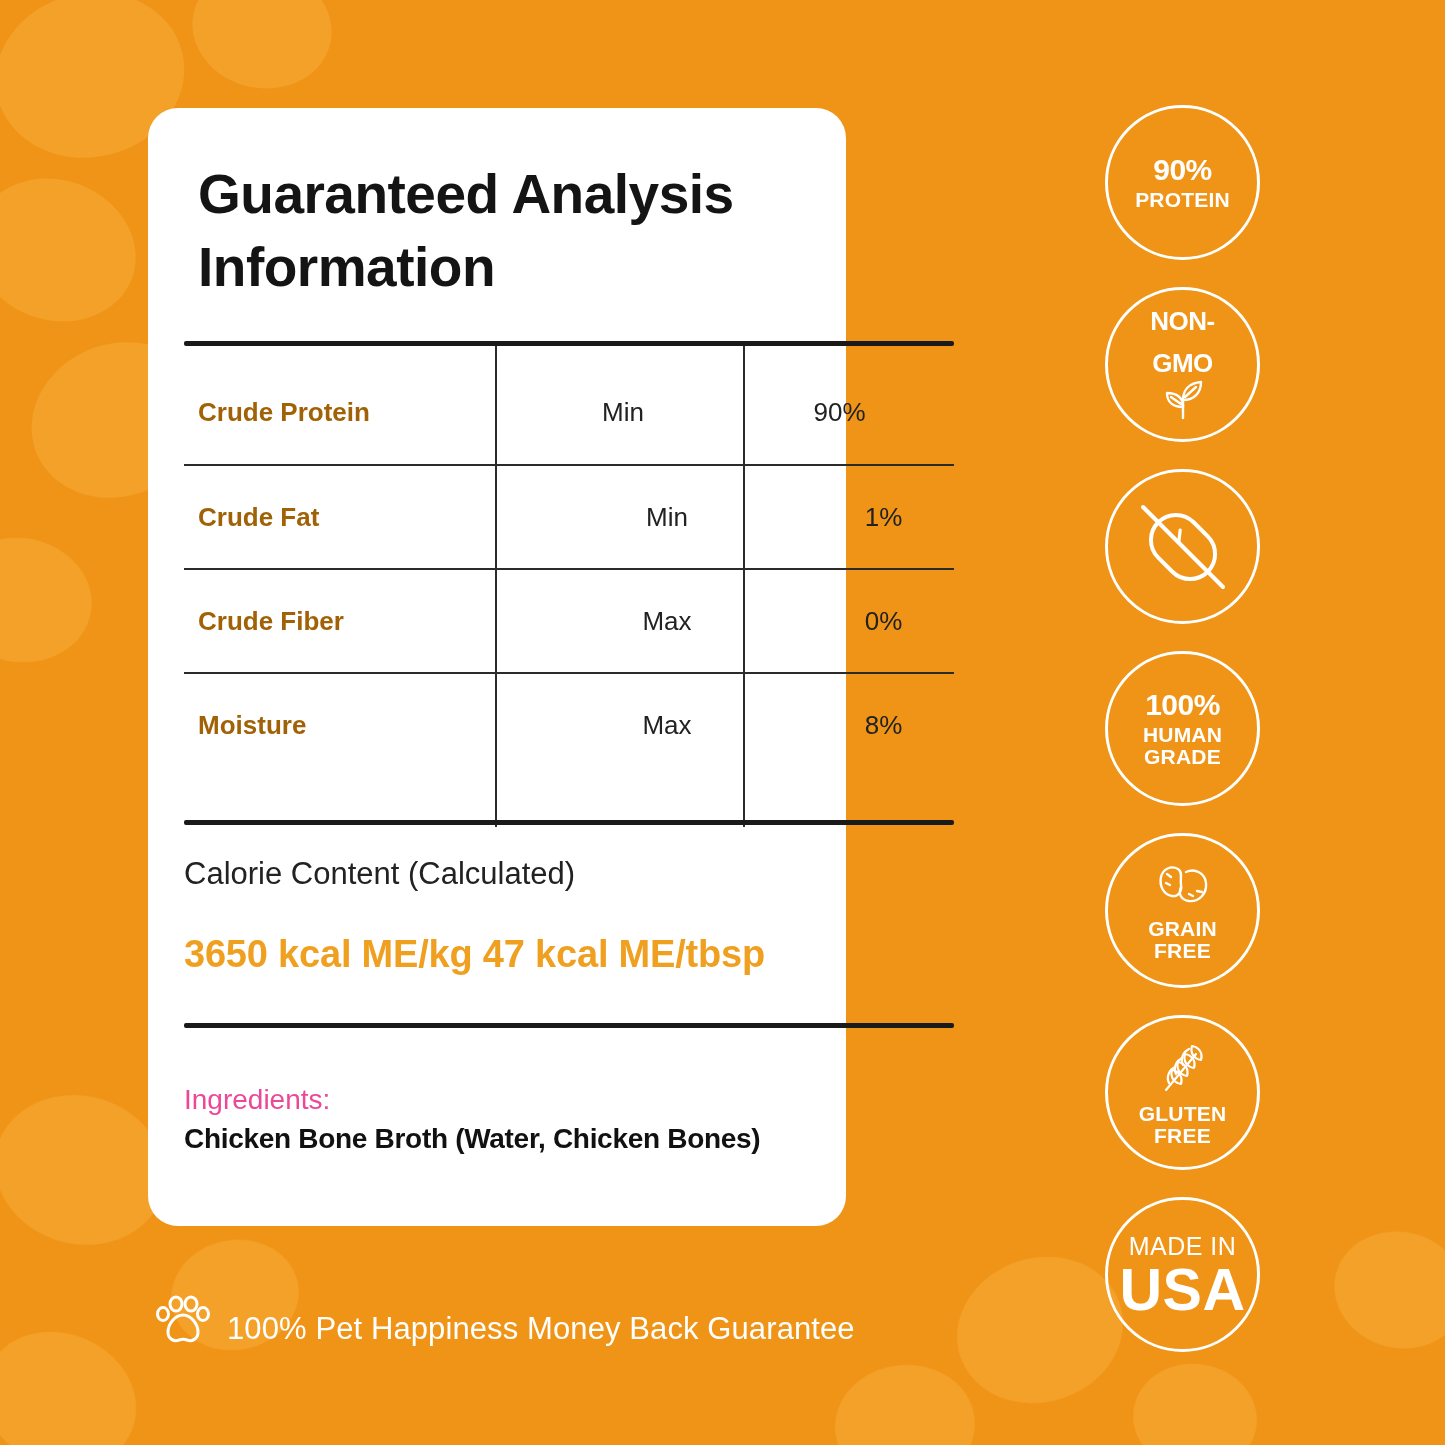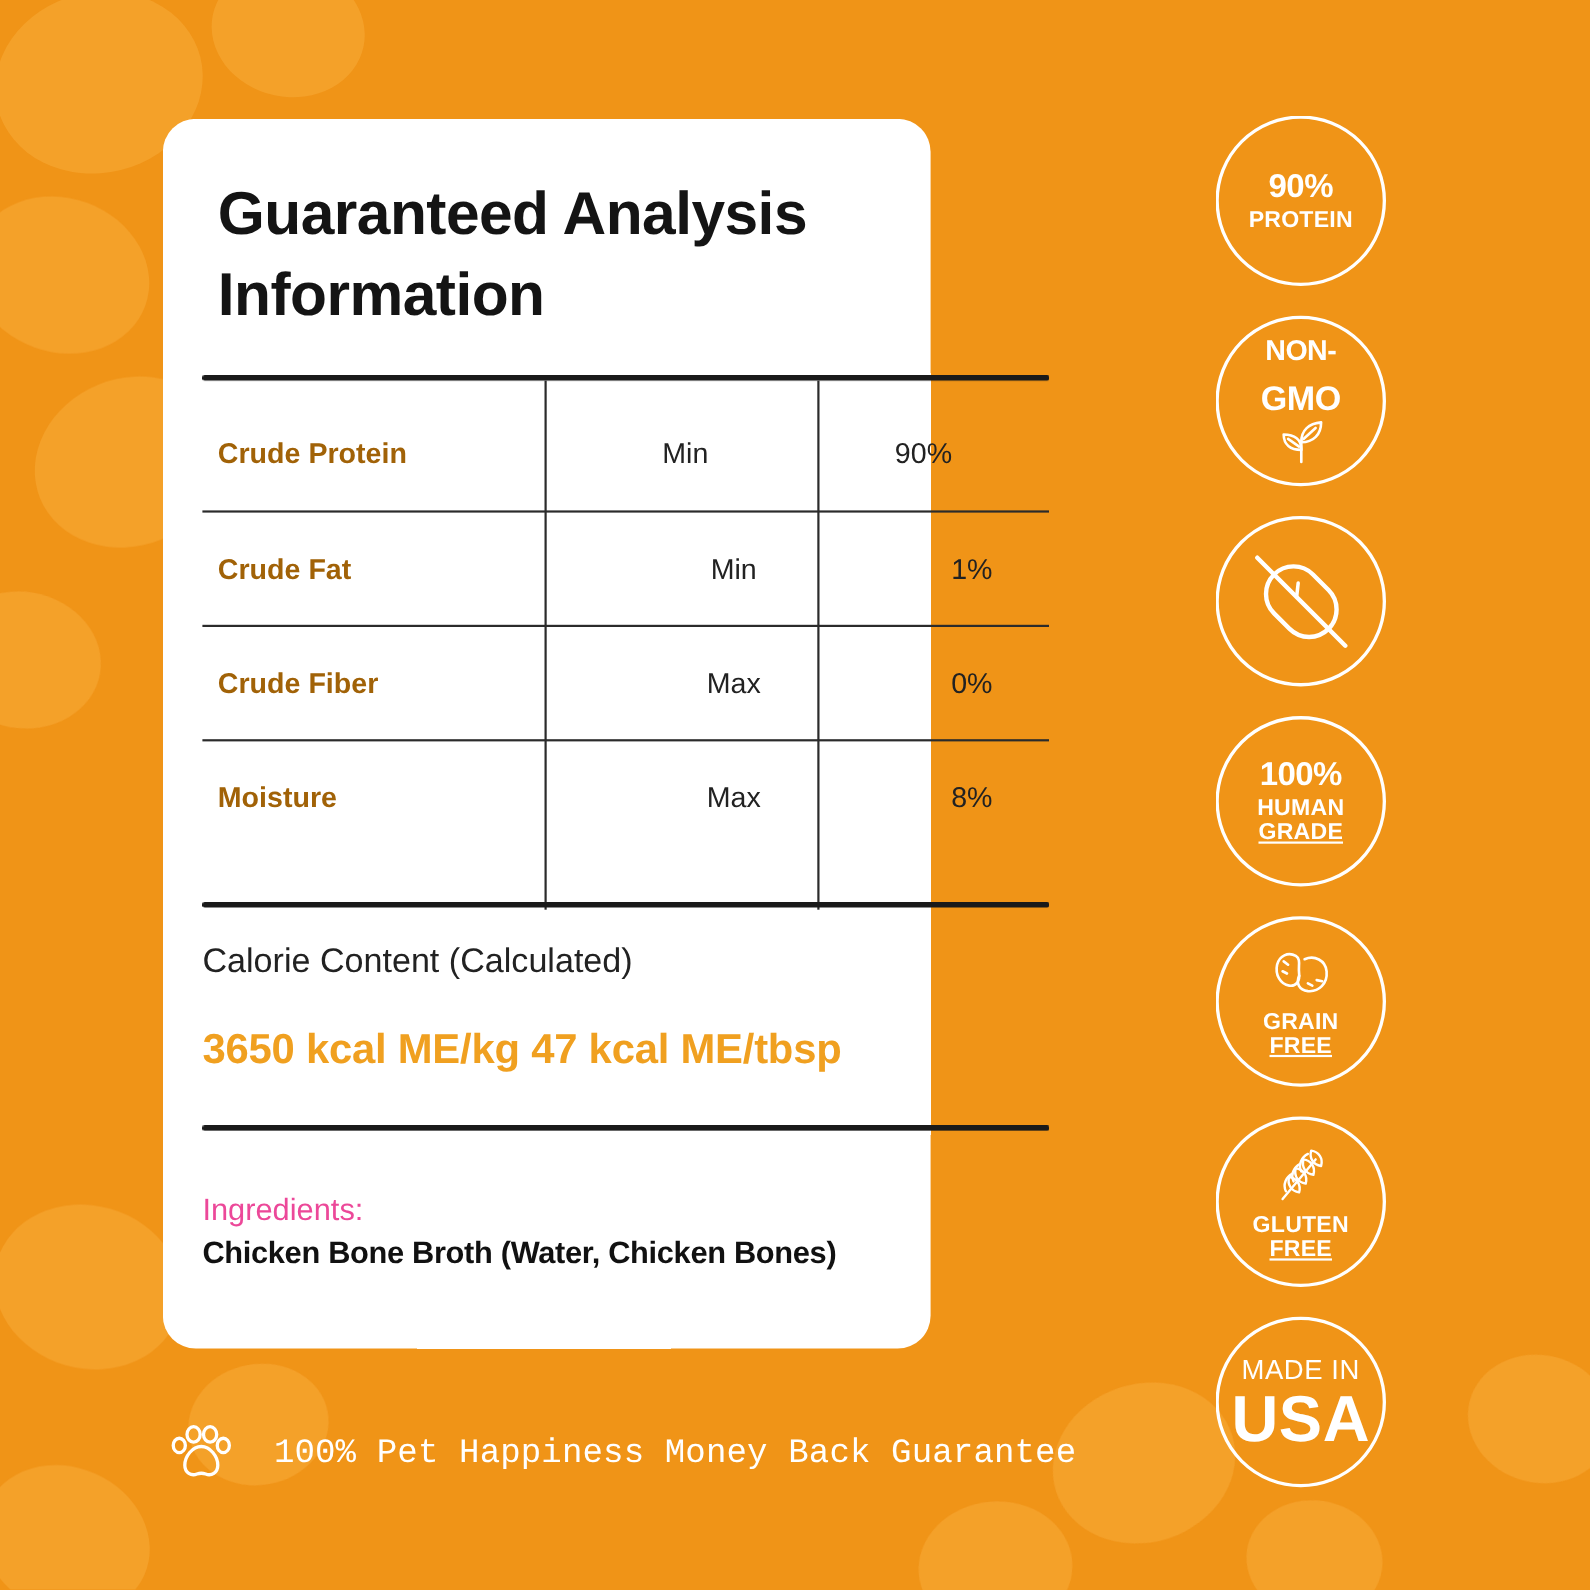--- a/index.html
+++ b/index.html
@@ -166,32 +166,30 @@
     font-size:21px;
     font-weight:bold;
     letter-spacing:0.2px;
     margin-top:4px;
   }
   .badge-sub2 {
     font-size:21px;
     font-weight:bold;
     letter-spacing:0.2px;
     margin-top:1px;
-    text-decoration:underline;
   }
   .badge-glyph { display:block; margin:2px 0; }
 
   
   #guarantee-bar {
     position:absolute;
     left:155px; top:1295px;
     display:flex;
-    align-items:center;
-    gap:38px;
-    font-family:Liberation Mono, monospace;
+    align-items:flex-end;
+    gap:16px;
   }
   #guarantee-text {
     font-size:31px;
     color:#FFFFFF;
     letter-spacing:0.1px;
   }
 </style>
 </head>
 <body>
 
@@ -267,21 +265,21 @@
 
 <div id="badge-column">
 
   <div class="badge">
     <span class="badge-big">90%</span>
     <span class="badge-sub">PROTEIN</span>
   </div>
 
   <div class="badge">
     <span class="badge-big" style="font-size:26px;">NON-</span>
-    <span class="badge-big" style="font-size:31px;margin-top:16px;">GMO</span>
+    <span class="badge-big" style="font-size:26px;margin-top:16px;">GMO</span>
     <svg class="badge-glyph" width="50" height="42" viewBox="0 0 50 42" fill="none" stroke="#FFFFFF" stroke-width="2.4" stroke-linecap="round" stroke-linejoin="round">
       <path d="M25 40 L25 21"></path>
       <path d="M25 22 C25 11, 32 5, 43 4 C43 15, 36 22, 25 22 Z"></path>
       <path d="M25 28 C25 20, 19 15, 9 15 C9 24, 15 29, 25 29 Z"></path>
       <path d="M38 9 L27 19"></path>
       <path d="M13 19 L23 26"></path>
     </svg>
   </div>
 
   <div class="badge">

